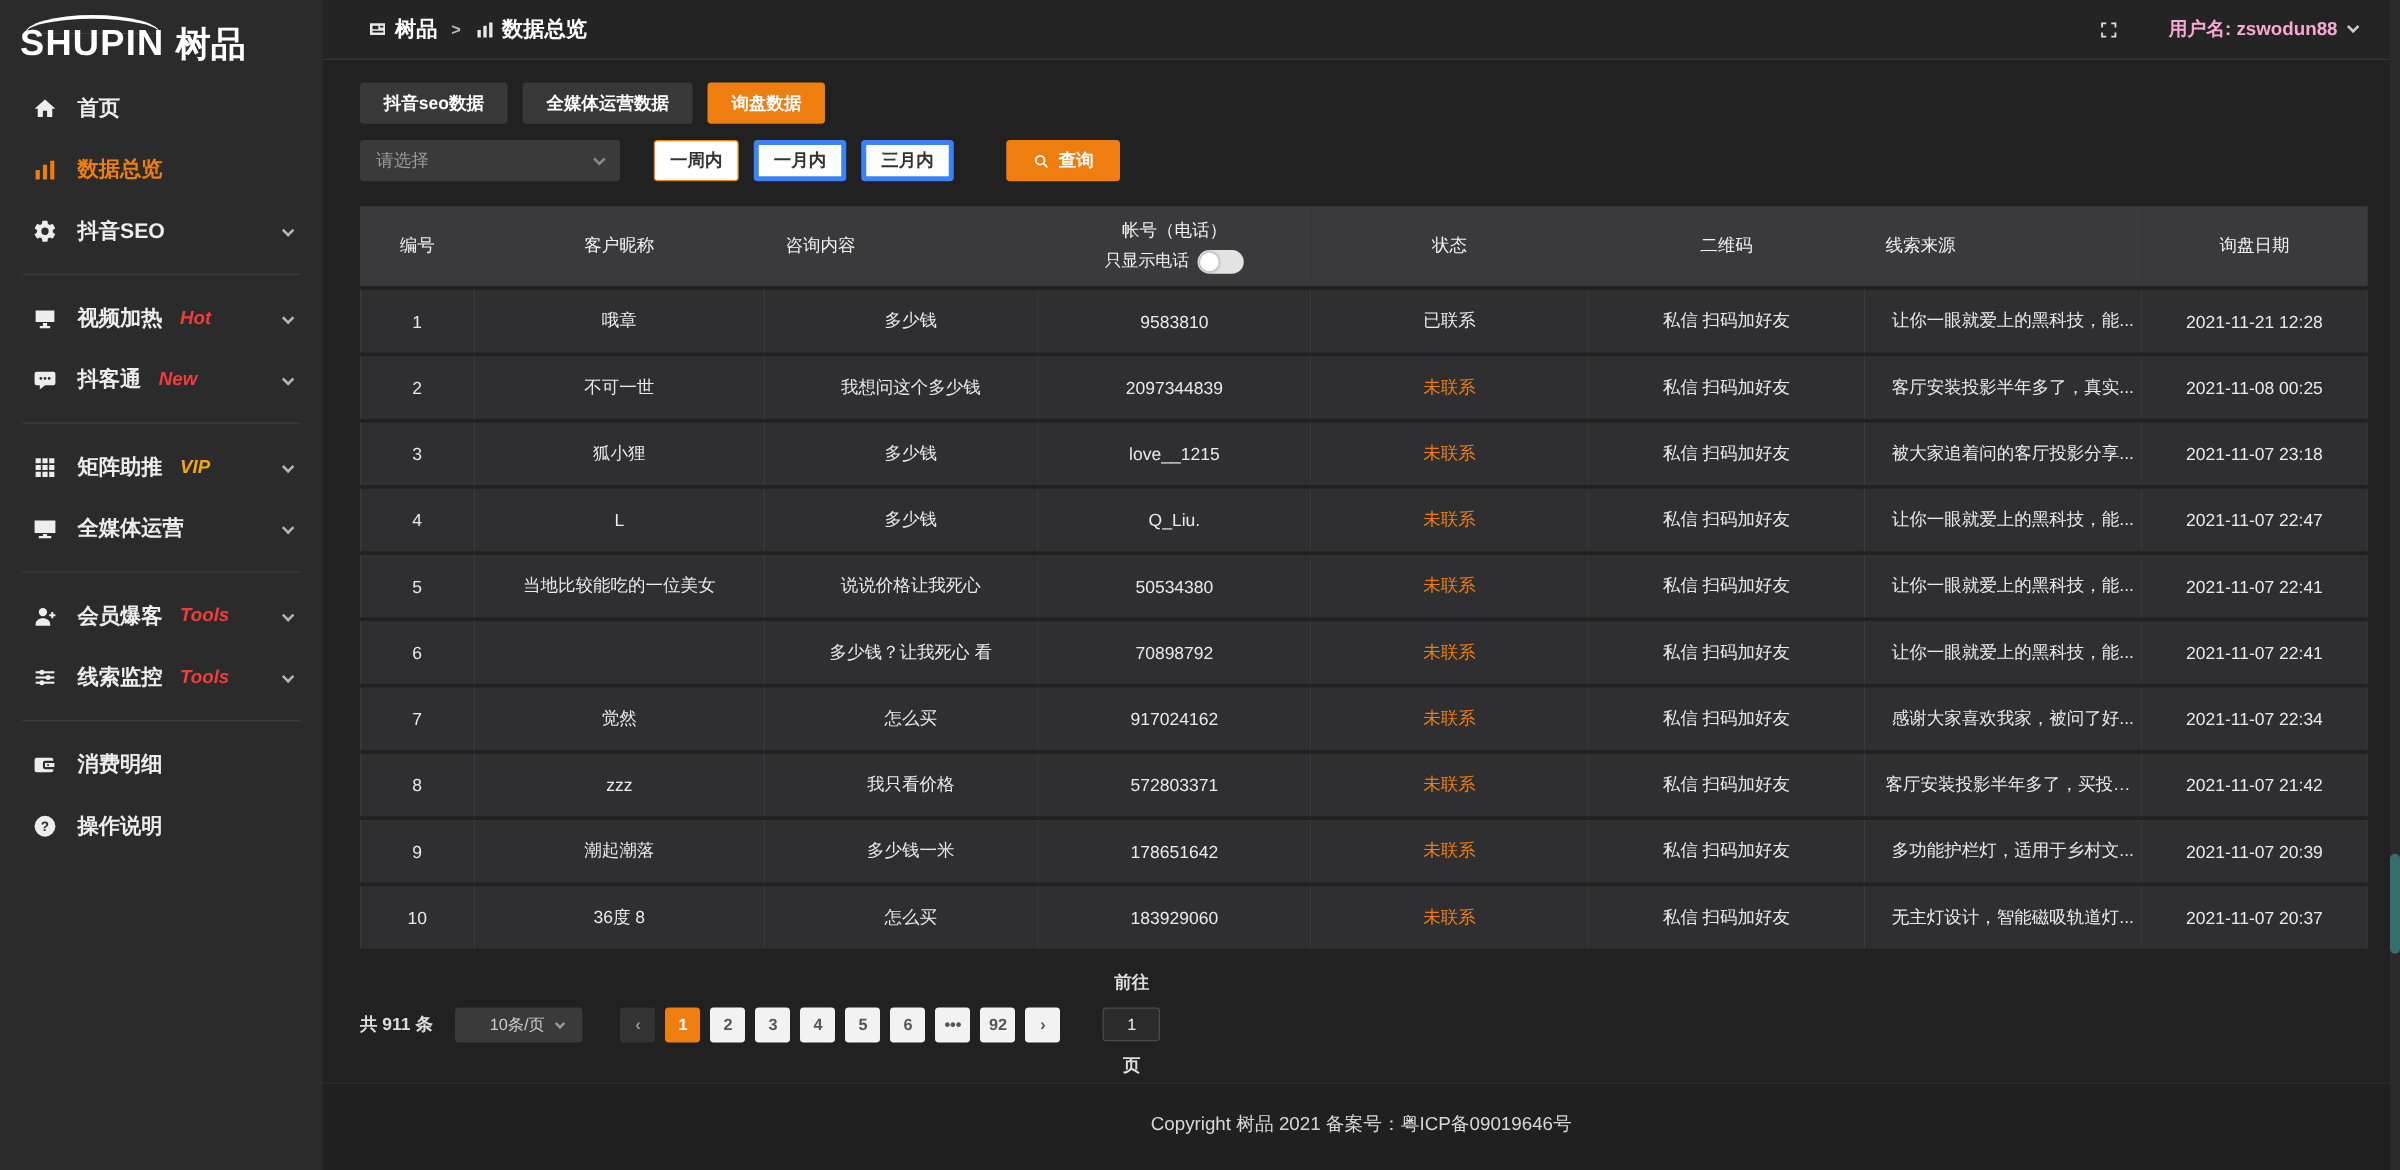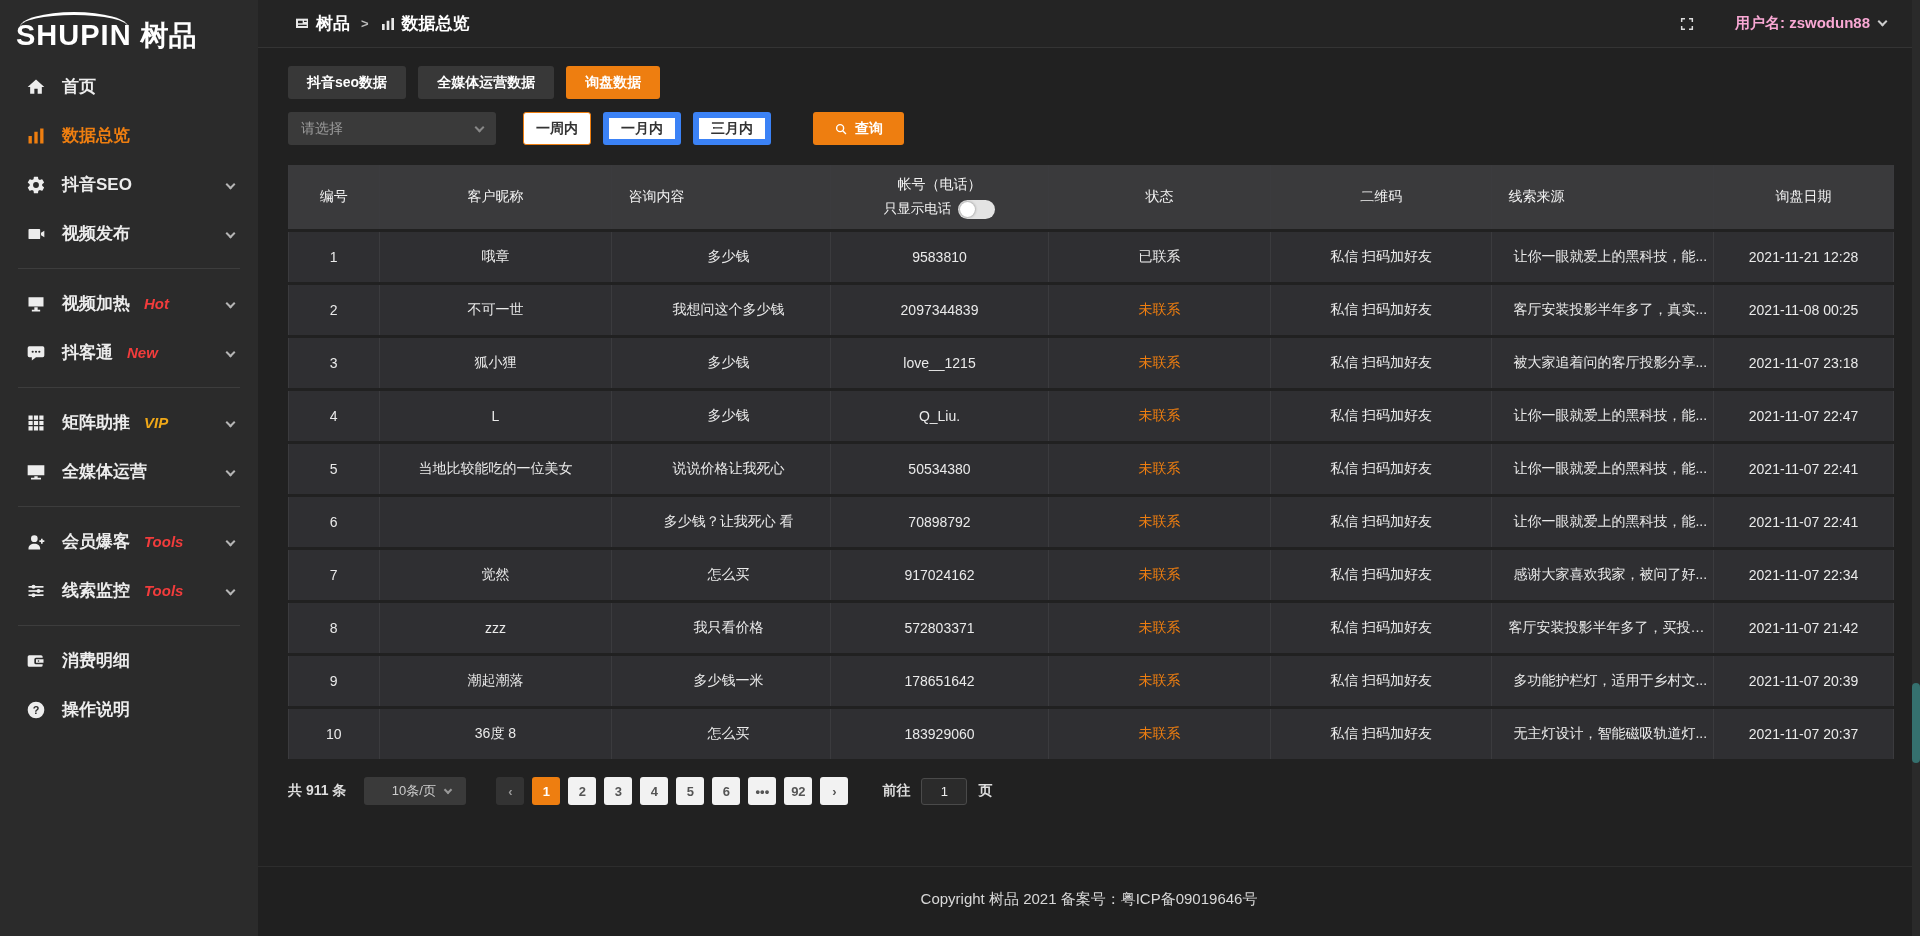--- a/index.html
+++ b/index.html
@@ -55,21 +55,21 @@
   .tabs-row{display:flex;gap:12px;margin-bottom:13px;}
   .tab-btn{height:33px;padding:0 19px;border:none;border-radius:3px;background:#383838;color:#fff;
     font-size:14px;font-weight:700;cursor:pointer;font-family:inherit;}
   .tab-btn.active{background:var(--accent);}
 
   .filter-row{display:flex;align-items:center;margin-bottom:17px;}
   .select{width:208px;height:33px;background:#3a3a3a;border-radius:3px;display:flex;align-items:center;
     padding:0 13px;color:#9a9a9a;font-size:14px;cursor:pointer;}
   .select .chev{margin-left:auto;color:#888;margin-top:-3px;}
   .range-btn{height:33px;min-width:66px;padding:0 12px;margin-left:12px;border-radius:3px;background:#fff;
-    border:6px solid #3b82f6;color:#333;font-size:14px;font-weight:700;cursor:pointer;font-family:inherit;}
+    border:4px solid #3b82f6;color:#333;font-size:14px;font-weight:700;cursor:pointer;font-family:inherit;}
   .range-btn.first{margin-left:27px;}
   .range-btn.selected{border:1px solid var(--accent);}
   .search-btn{height:33px;padding:0 21px;margin-left:42px;border:none;border-radius:3px;background:var(--accent);
     color:#fff;font-size:14px;font-weight:700;display:flex;align-items:center;gap:7px;cursor:pointer;font-family:inherit;}
   .search-btn svg{width:14px;height:14px;}
 
   
   .data-table{width:100%;border-collapse:separate;border-spacing:0 3px;table-layout:fixed;}
   .data-table th,.data-table td{border-right:1px solid var(--cellline);overflow:hidden;
     white-space:nowrap;text-overflow:ellipsis;}
@@ -88,21 +88,21 @@
   
   .pagination{display:flex;align-items:center;margin-top:15px;font-size:14px;color:#ddd;}
   .total{margin-right:18px;font-weight:600;}
   .size-select{width:102px;height:28px;background:#3a3a3a;border-radius:3px;display:flex;align-items:center;
     justify-content:center;gap:9px;color:#ccc;font-size:13px;cursor:pointer;margin-right:30px;padding-left:12px;}
   .size-select .chev{width:6px;height:6px;margin-top:-2px;color:#999;}
   .pg-btn{min-width:28px;height:28px;margin-right:8px;border:none;border-radius:3px;background:#f2f2f2;
     color:#555;font-size:13px;font-weight:700;cursor:pointer;font-family:inherit;}
   .pg-btn.active{background:var(--accent);color:#fff;}
   .pg-prev{background:#333;color:#999;}
-  .goto{display:flex;align-items:center;gap:11px;margin-left:26px;font-weight:600;}
+  .goto{display:flex;align-items:center;gap:11px;margin-left:26px;font-weight:600;flex-direction:column;}
   .goto-input{width:46px;height:27px;background:#2b2b2b;border:1px solid #4a4a4a;border-radius:3px;
     color:#eee;text-align:center;font-size:13px;font-family:inherit;}
 
   footer{flex:none;height:70px;border-top:1px solid #2d2d2d;background:#202020;display:flex;
     justify-content:center;align-items:flex-start;padding-top:23px;font-size:15px;color:#d8d8d8;}
 
   .scrollbar{position:fixed;top:0;right:0;width:8px;height:936px;background:#2a2a2a;}
   .scroll-thumb{position:absolute;right:0;top:73%;width:8px;height:80px;background:#35706e;border-radius:4px;cursor:pointer;}
 </style>
 </head>
@@ -134,30 +134,20 @@
     <span class="side-label">数据总览</span>
 
   </div>
         <div class="side-item">
     <span class="side-icon">
             <svg viewBox="0 0 24 24">
               <path fill="currentColor" d="M19.4 13c.04-.32.06-.66.06-1s-.02-.68-.07-1l2.1-1.65a.5.5 0 0 0 .12-.64l-2-3.46a.5.5 0 0 0-.6-.22l-2.49 1a7.3 7.3 0 0 0-1.73-1l-.38-2.65A.5.5 0 0 0 13.92 2h-4a.5.5 0 0 0-.5.42l-.38 2.65c-.63.26-1.2.6-1.73 1l-2.49-1a.5.5 0 0 0-.6.22l-2 3.46a.5.5 0 0 0 .12.64L4.44 11c-.05.32-.07.66-.07 1s.02.68.07 1l-2.1 1.65a.5.5 0 0 0-.12.64l2 3.46c.14.24.42.34.6.22l2.49-1c.53.4 1.1.74 1.73 1l.38 2.65c.04.24.25.42.5.42h4c.25 0 .46-.18.5-.42l.38-2.65a7.3 7.3 0 0 0 1.73-1l2.49 1c.24.1.5 0 .6-.22l2-3.46a.5.5 0 0 0-.12-.64L19.4 13zM12 15.5a3.5 3.5 0 1 1 0-7 3.5 3.5 0 0 1 0 7z"></path>
             </svg>
           </span>
     <span class="side-label">抖音SEO</span>
-
-    <span class="chev-wrap"><i class="chev"></i></span>
-  </div>
-        <div class="side-item">
-    <span class="side-icon">
-            <svg viewBox="0 0 24 24">
-              <path fill="currentColor" d="M4 6h12a1 1 0 0 1 1 1v10a1 1 0 0 1-1 1H4a1 1 0 0 1-1-1V7a1 1 0 0 1 1-1zm14 4.5 4-2.5v8l-4-2.5z"></path>
-            </svg>
-          </span>
-    <span class="side-label">视频发布</span>
 
     <span class="chev-wrap"><i class="chev"></i></span>
   </div>
         <div class="side-divider"></div>
         <div class="side-item">
     <span class="side-icon">
             <svg viewBox="0 0 24 24">
               <path fill="currentColor" d="M3 4h18v11H3zM10 16h4v3h3v2H7v-2h3z"></path>
             </svg>
           </span>

